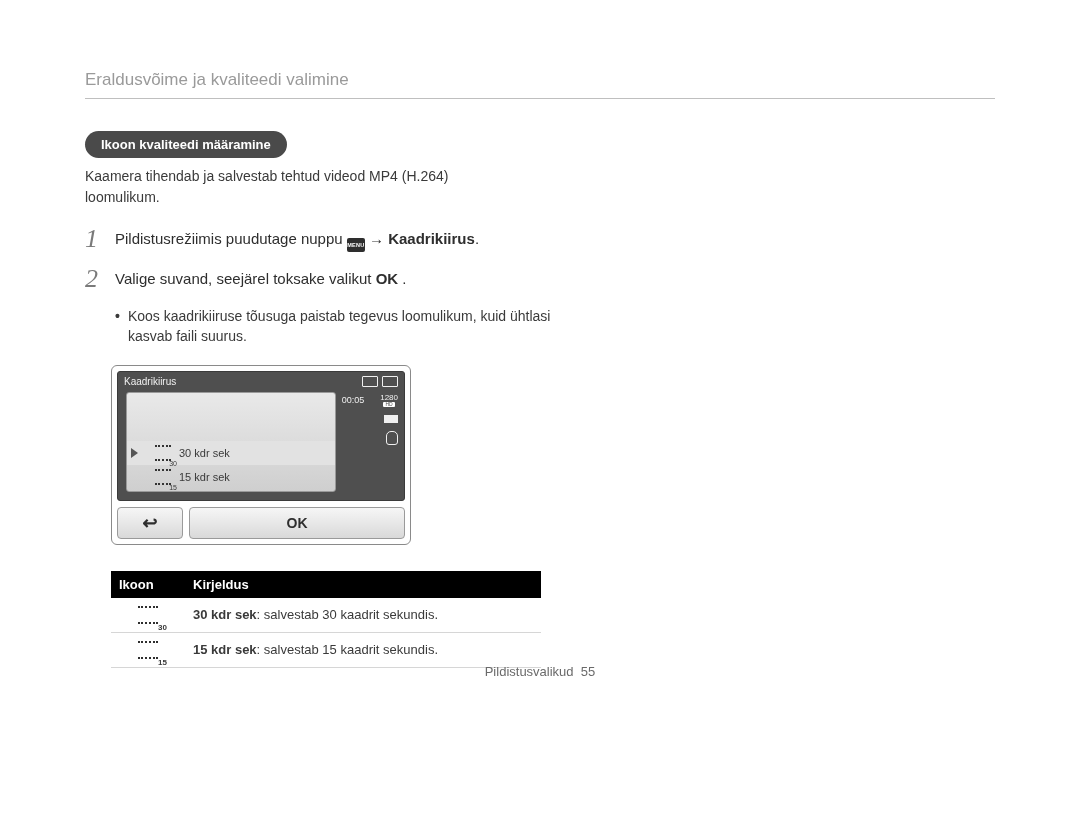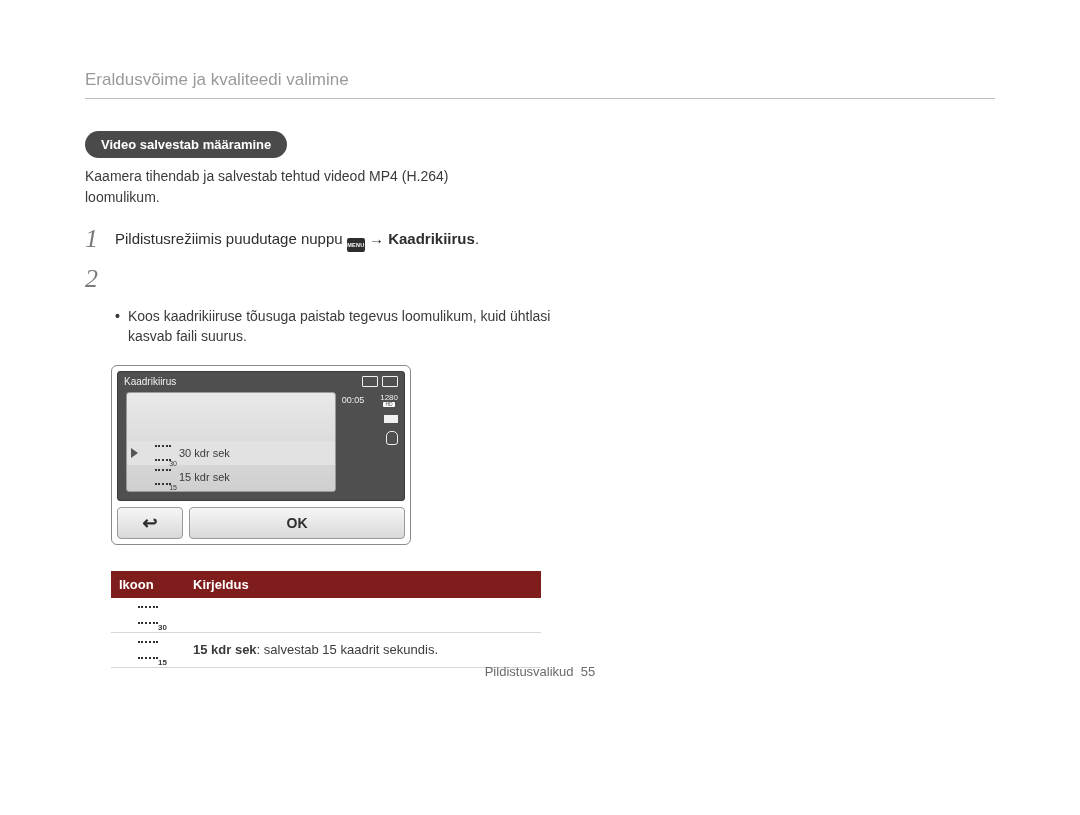--- a/index.html
+++ b/index.html
@@ -249,21 +249,21 @@
   
   .tbl {
     margin-top: 26px;
     margin-left: 26px;
     width: 430px;
     font-size: 13px;
     border-collapse: collapse;
   }
   .tbl-head {
     display: flex;
-    background: #7f1d1d;
+    background: #000000;
     color: #fff;
     font-weight: bold;
   }
   .tbl-head .c1 { width: 58px; padding: 6px 8px; }
   .tbl-head .c2 { flex: 1; padding: 6px 8px; }
   .tbl-row {
     display: flex;
     border-bottom: 1px solid #d6d6d6;
     align-items: center;
   }
@@ -299,37 +299,41 @@
   }
 </style>
 </head>
 <body>
 
 <div class="page">
 
   <div class="section-title">Eraldusvõime ja kvaliteedi valimine</div>
 
   <div>
-    <span class="pill">Video salvestab määramine</span>
+    <span class="pill">Ikoon kvaliteedi määramine</span>
   </div>
   <div class="intro">Kaamera tihendab ja salvestab tehtud videod MP4 (H.264) loomulikum.</div>
 
   <div class="steps">
 
     <div class="step">
       <div class="step-num">1</div>
       <div class="step-body">
         <span>Pildistusrežiimis puudutage nuppu </span>
         <span class="inline-icon menu-icon">MENU</span>
         <span> → </span><span class="bold">Kaadrikiirus</span><span>.</span>
       </div>
     </div>
 
     <div class="step">
       <div class="step-num">2</div>
+      <div class="step-body">
+        <span>Valige suvand, seejärel toksake valikut </span>
+        <span class="ok-label">OK</span><span> .</span>
+      </div>
     </div>
 
     <div class="bullet">
       <span class="bullet-mark">•</span>
       <span>Koos kaadrikiiruse tõusuga paistab tegevus loomulikum, kuid ühtlasi kasvab faili suurus.</span>
     </div>
 
     <div class="device">
       <div class="lcd">
         <div class="lcd-title">Kaadrikiirus</div>
@@ -374,20 +378,23 @@
       <div class="tbl-head">
         <div class="c1">Ikoon</div>
         <div class="c2">Kirjeldus</div>
       </div>
       <div class="tbl-row">
         <div class="c1">
           <span class="film-table-ico">
               <span class="sub">30</span>
             </span>
         </div>
+        <div class="c2">
+          <b>30 kdr sek</b><span>: salvestab 30 kaadrit sekundis.</span>
+        </div>
       </div>
       <div class="tbl-row">
         <div class="c1">
           <span class="film-table-ico">
               <span class="sub">15</span>
             </span>
         </div>
         <div class="c2">
           <b>15 kdr sek</b><span>: salvestab 15 kaadrit sekundis.</span>
         </div>

